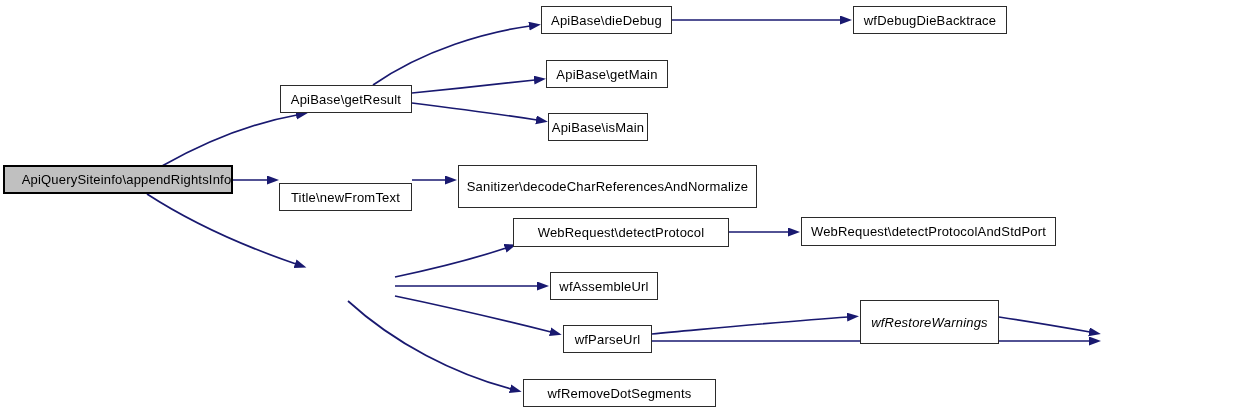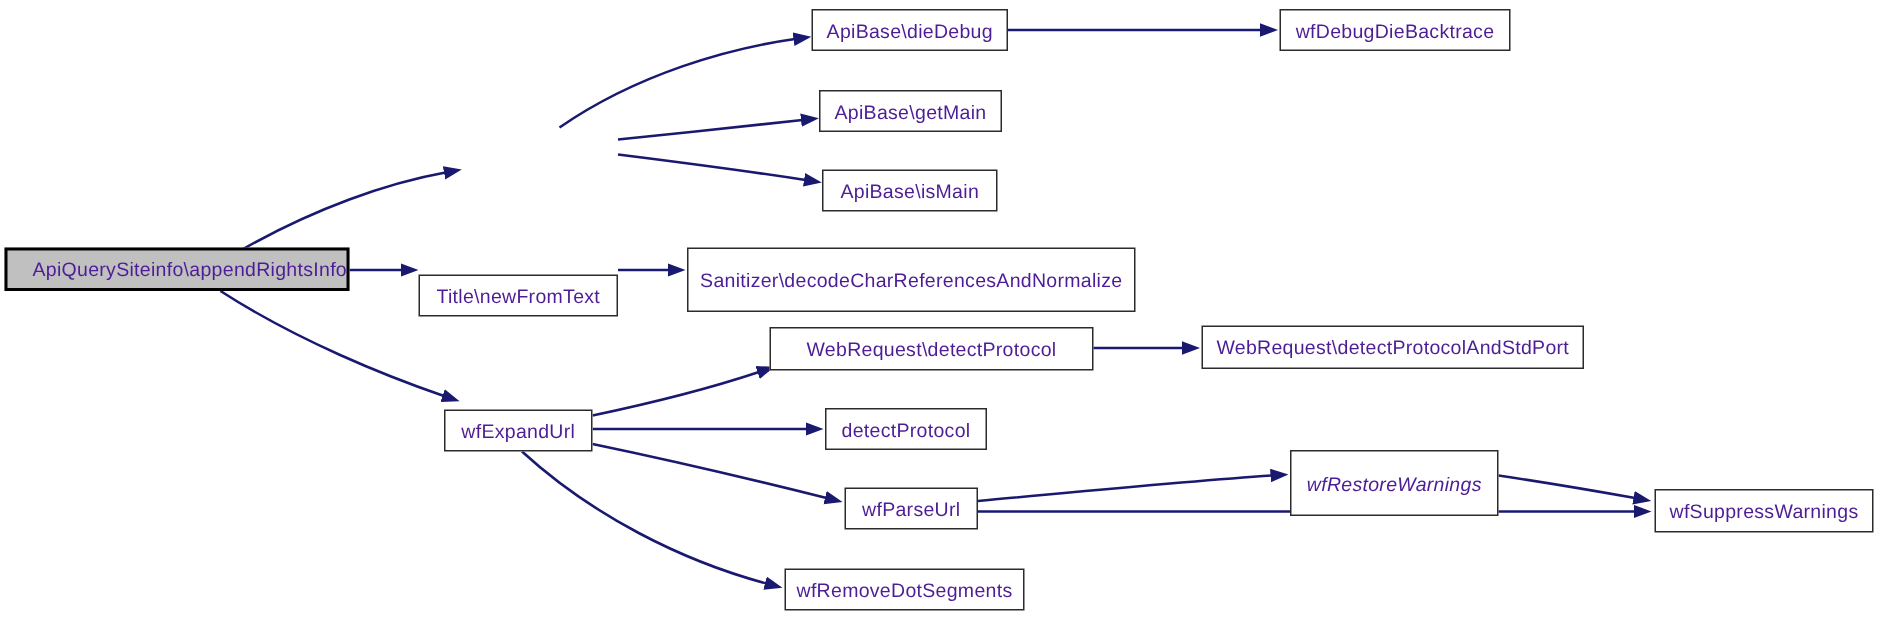--- a/index.html
+++ b/index.html
@@ -25,21 +25,21 @@
   .edges-layer path.edge {
     fill: none;
     stroke: #191970;
     stroke-width: 1.7;
   }
   .node {
     position: absolute;
     box-sizing: border-box;
     background: #ffffff;
     border: 1.5px solid #2b2b2b;
-    color: #4c1d95;
+    color: #000000;
     font-size: 13px;
     display: flex;
     align-items: center;
     justify-content: center;
     white-space: nowrap;
     text-align: center;
     cursor: pointer;
     letter-spacing: 0.2px;
   }
   .node.highlighted {
@@ -72,42 +72,41 @@
     <path class="edge" marker-end="url(#arrow)" d="M395,296 C448,307 503,320 551,332"></path>
     <path class="edge" marker-end="url(#arrow)" d="M348,301 C395,344 455,374 511,389"></path>
     <path class="edge" marker-end="url(#arrow)" d="M699,232 L789,232"></path>
     <path class="edge" marker-end="url(#arrow)" d="M652,334 C718,328 788,321 848,317"></path>
     <path class="edge" marker-end="url(#arrow)" d="M652,341 L1090,341"></path>
     <path class="edge" marker-end="url(#arrow)" d="M999,317 C1033,322 1062,327 1090,332"></path>
   </svg>
 
   <div class="node highlighted" style="left:3px; top:165px; width:230px; height:29px;padding-left:17px;">ApiQuerySiteinfo\appendRightsInfo</div>
 
+  <div class="node" style="left:280px; top:85px; width:132px; height:28px;">ApiBase\getResult</div>
 
   <div class="node" style="left:541px; top:6px; width:131px; height:28px;">ApiBase\dieDebug</div>
 
   <div class="node" style="left:546px; top:60px; width:122px; height:28px;">ApiBase\getMain</div>
 
-  <div class="node" style="left:548px; top:113px; width:117px; height:28px;">ApiBase\isMain</div>
+  <div class="node" style="left:548px; top:113px; width:100px; height:28px;">ApiBase\isMain</div>
 
   <div class="node" style="left:853px; top:6px; width:154px; height:28px;">wfDebugDieBacktrace</div>
 
   <div class="node" style="left:279px; top:166px; width:133px; height:28px;margin-top:17px;">Title\newFromText</div>
 
   <div class="node" style="left:458px; top:165px; width:299px; height:43px;">Sanitizer\decodeCharReferencesAndNormalize</div>
 
-  <div class="node" style="left:296px; top:273px; width:99px; height:28px;">wfExpandUrl</div>
 
   <div class="node" style="left:513px; top:218px; width:216px; height:29px;">WebRequest\detectProtocol</div>
 
-  <div class="node" style="left:550px; top:272px; width:108px; height:28px;">detectProtocol</div>
+  <div class="node" style="left:550px; top:272px; width:108px; height:28px;">wfAssembleUrl</div>
 
   <div class="node" style="left:563px; top:325px; width:89px; height:28px;">wfParseUrl</div>
 
-  <div class="node" style="left:523px; top:379px; width:160px; height:28px;">wfRemoveDotSegments</div>
+  <div class="node" style="left:523px; top:379px; width:193px; height:28px;">wfRemoveDotSegments</div>
 
   <div class="node" style="left:801px; top:217px; width:255px; height:29px;">WebRequest\detectProtocolAndStdPort</div>
 
   <div class="node" style="left:860px; top:300px; width:139px; height:44px;font-style:italic;">wfRestoreWarnings</div>
 
-  <div class="node" style="left:1103px; top:326px; width:146px; height:29px;">wfSuppressWarnings</div>
 
 </div>
 
 </body></html>

